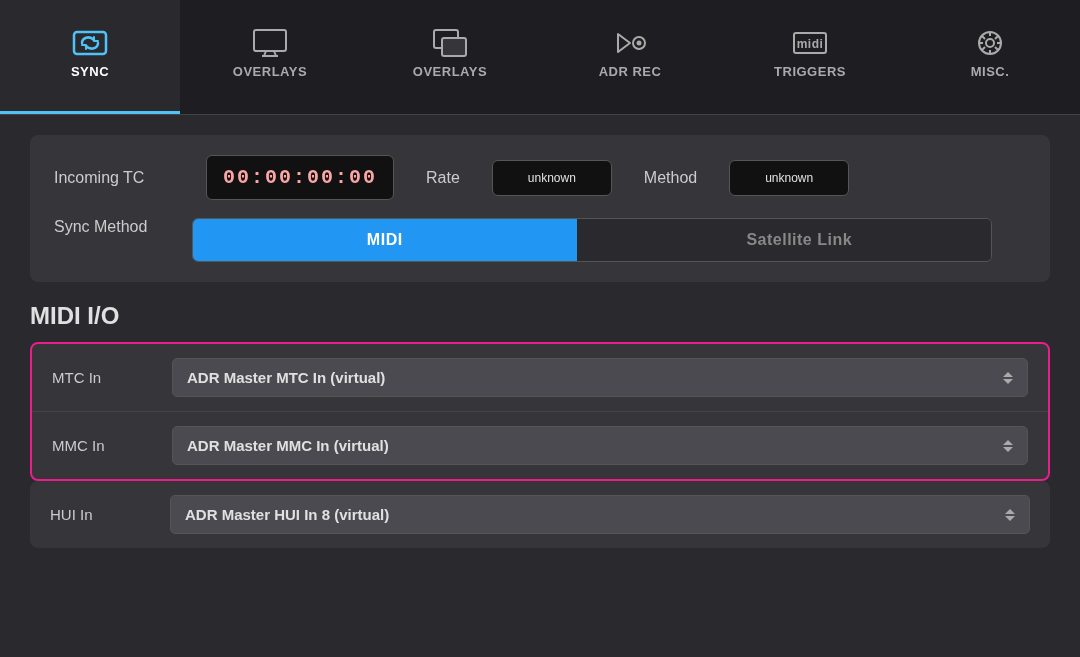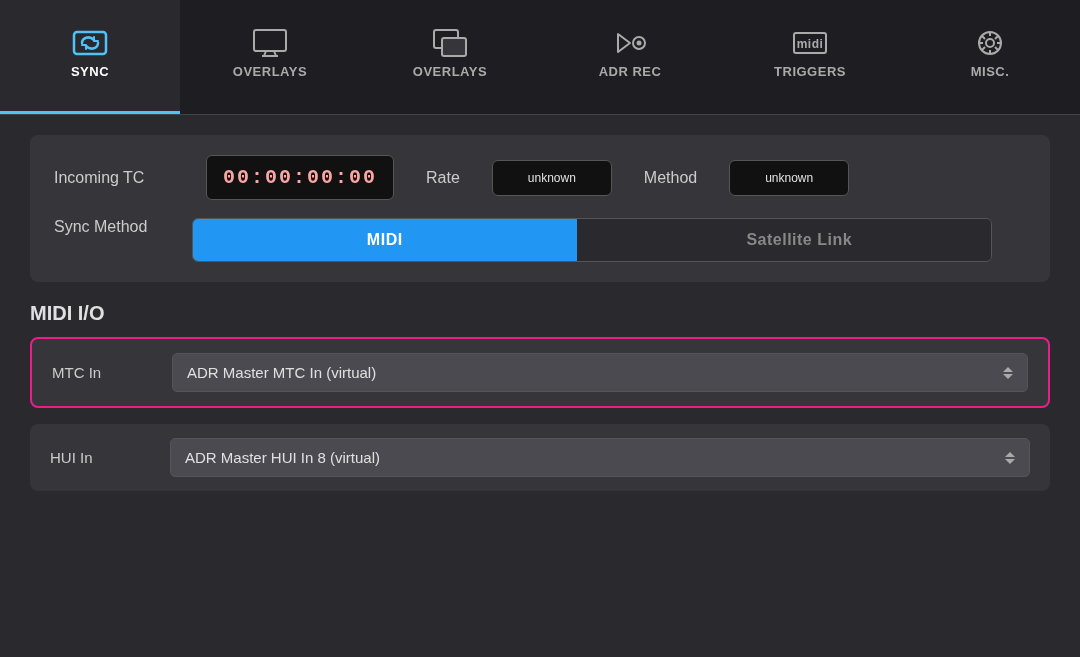--- a/index.html
+++ b/index.html
@@ -135,32 +135,32 @@
     }
 
     .sync-btn.inactive {
       background: #2a2a2e;
       color: #888;
       padding-left: 43px;
     }
 
     
     .section-title {
-      font-size: 20px;
+      font-size: 24px;
       font-weight: 700;
       color: #e0e0e0;
       margin-bottom: 12px;
     }
 
     
     .midi-io-card {
       background: #35353a;
       border-radius: 8px;
       border: 2px solid #e91e8c;
-      margin-bottom: 16px;
+      margin-bottom: 0;
       overflow: hidden;
     }
 
     .io-row {
       display: flex;
       align-items: center;
       padding: 14px 20px;
       gap: 20px;
       border-bottom: 1px solid #444;
     }
@@ -180,20 +180,21 @@
       background: #4a4a50;
       border: 1px solid #555;
       border-radius: 5px;
       padding: 10px 14px;
       font-size: 15px;
       color: #e0e0e0;
       display: flex;
       align-items: center;
       justify-content: space-between;
       cursor: pointer;
+      font-weight: bold;
     }
 
     .io-select-arrow {
       display: flex;
       flex-direction: column;
       gap: 2px;
     }
 
     .arrow-up, .arrow-down {
       width: 0;
@@ -319,20 +320,30 @@
     <div class="io-row">
       <span class="io-label">MTC In</span>
       <div class="io-select">
         <span>ADR Master MTC In (virtual)</span>
         <div class="io-select-arrow">
           <div class="arrow-up"></div>
           <div class="arrow-down"></div>
         </div>
       </div>
     </div>
+    <div class="io-row">
+      <span class="io-label">MMC In</span>
+      <div class="io-select">
+        <span>ADR Master MMC In (virtual)</span>
+        <div class="io-select-arrow">
+          <div class="arrow-up"></div>
+          <div class="arrow-down"></div>
+        </div>
+      </div>
+    </div>
   </div>
 
   <div class="midi-io-card-partial">
     <div class="io-row">
       <span class="io-label">HUI In</span>
       <div class="io-select">
         <span>ADR Master HUI In 8 (virtual)</span>
         <div class="io-select-arrow">
           <div class="arrow-up"></div>
           <div class="arrow-down"></div>

